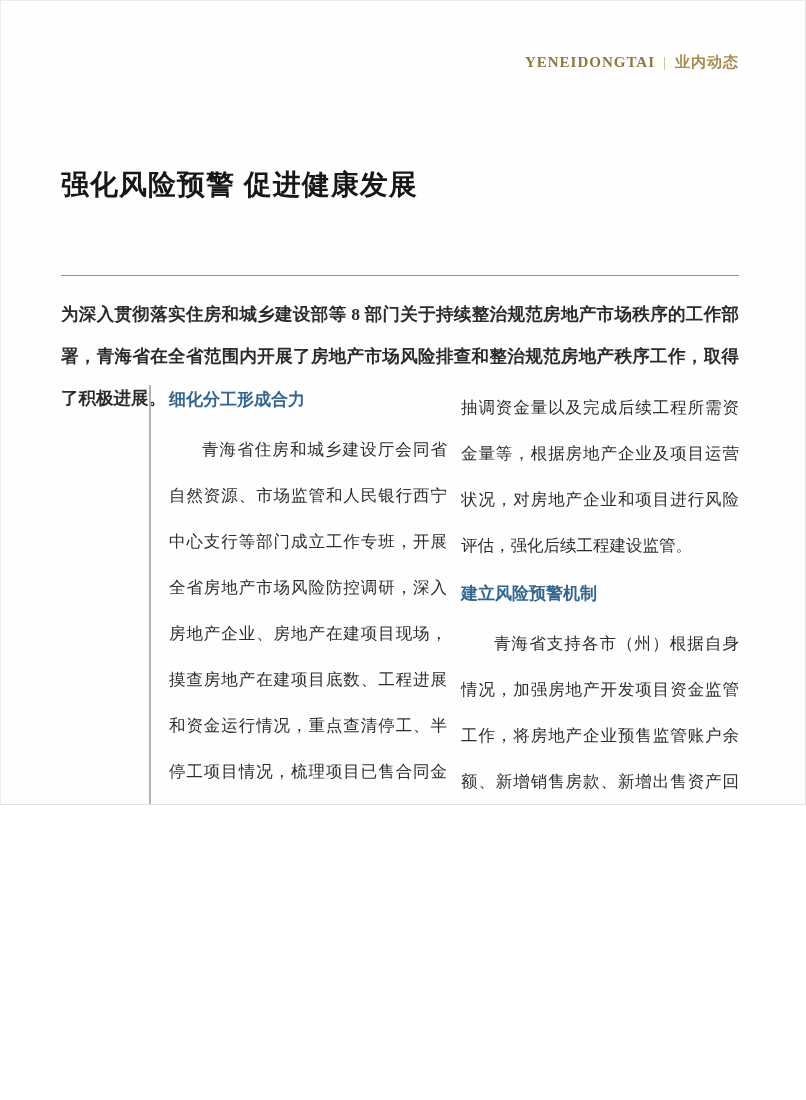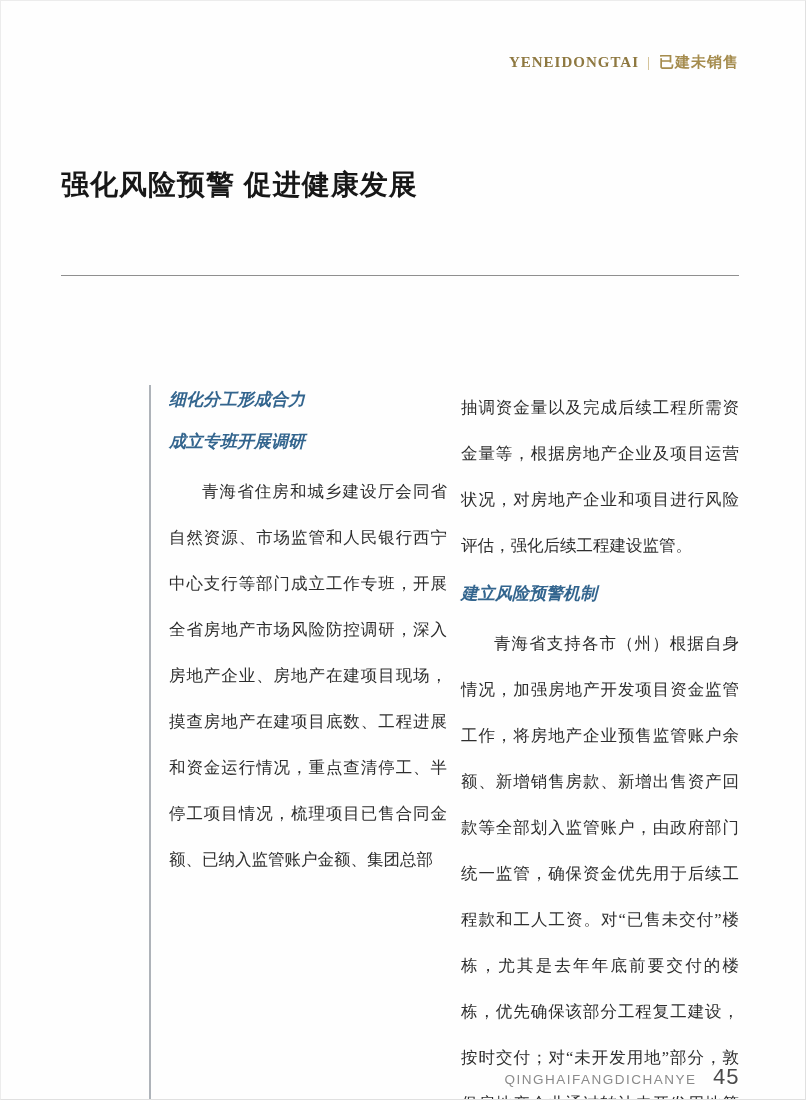--- a/index.html
+++ b/index.html
@@ -1,19 +1,19 @@
 <!DOCTYPE html>
 <html lang="zh"><head>
 <meta charset="utf-8">
 <style>
   html, body { margin: 0; padding: 0; background: #fff; }
   .page {
     position: relative;
     width: 806px;
-    height: 1100px;
+    height: 805px;
     background: #fefefe;
     box-sizing: border-box;
     border: 1px solid #ececec;
     border-right-color: #e0e0e0;
     border-bottom-color: #e0e0e0;
     font-family: "Liberation Serif", "DejaVu Serif", serif;
     color: #2e2e2e;
     overflow: hidden;
   }
 
@@ -100,21 +100,20 @@
     border-left: 2px solid #aeb3b9;
     padding-left: 18px;
   }
   .body-heading {
     font-family: "Liberation Sans", "DejaVu Sans", sans-serif;
     font-weight: bold;
     font-size: 17px;
     color: #33658e;
     margin: 0 0 12px 0;
     line-height: 30px;
-    font-style: italic;
   }
   .body-heading.mt { margin-top: 0; }
   .body-para {
     font-size: 16.5px;
     line-height: 46px;
     text-align: justify;
     color: #2e2e2e;
     margin: 0 0 10px 0;
   }
   .body-para.indent { text-indent: 2em; }
@@ -143,34 +142,34 @@
   }
 </style>
 </head>
 <body>
 
 <div class="page">
 
   <div class="header">
     <span class="journal-en">YENEIDONGTAI</span>
     <span class="divider">|</span>
-    <span class="section-cn">已建未销售</span>
+    <span class="section-cn">业内动态</span>
   </div>
 
   <div class="title-block">
     <div class="main-title">强化风险预警 促进健康发展</div>
   </div>
 
   <div class="title-rule"></div>
 
+  <div class="intro">为深入贯彻落实住房和城乡建设部等 8 部门关于持续整治规范房地产市场秩序的工作部署，青海省在全省范围内开展了房地产市场风险排查和整治规范房地产秩序工作，取得了积极进展。</div>
 
   <div class="columns">
     <div class="col col-left">
       <div class="body-heading">细化分工形成合力</div>
-      <div class="body-heading mt">成立专班开展调研</div>
       <p class="body-para indent">青海省住房和城乡建设厅会同省自然资源、市场监管和人民银行西宁中心支行等部门成立工作专班，开展全省房地产市场风险防控调研，深入房地产企业、房地产在建项目现场，摸查房地产在建项目底数、工程进展和资金运行情况，重点查清停工、半停工项目情况，梳理项目已售合同金额、已纳入监管账户金额、集团总部</p>
     </div>
     <div class="col col-right">
       <p class="body-para">抽调资金量以及完成后续工程所需资金量等，根据房地产企业及项目运营状况，对房地产企业和项目进行风险评估，强化后续工程建设监管。</p>
       <div class="body-heading mt">建立风险预警机制</div>
       <p class="body-para indent">青海省支持各市（州）根据自身情况，加强房地产开发项目资金监管工作，将房地产企业预售监管账户余额、新增销售房款、新增出售资产回款等全部划入监管账户，由政府部门统一监管，确保资金优先用于后续工程款和工人工资。对“已售未交付”楼栋，尤其是去年年底前要交付的楼栋，优先确保该部分工程复工建设，按时交付；对“未开发用地”部分，敦促房地产企业通过转让未开发用地等方式回笼资金，并将其划入政府指定监管账户，用于保障已售未交付楼栋竣工；对“已建未销售”楼栋，除基本符合竣工验收条件的项目之外，在资金未能确保已售未交付楼栋竣工前，暂不新增批准预售，引导企业</p>
     </div>
   </div>
 
   <div class="footer">

